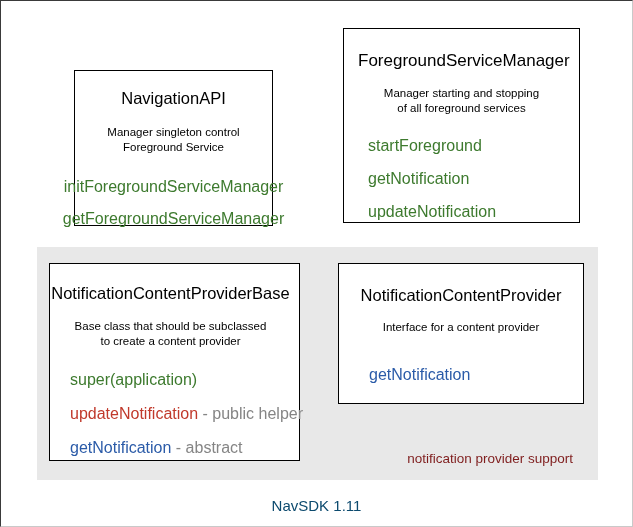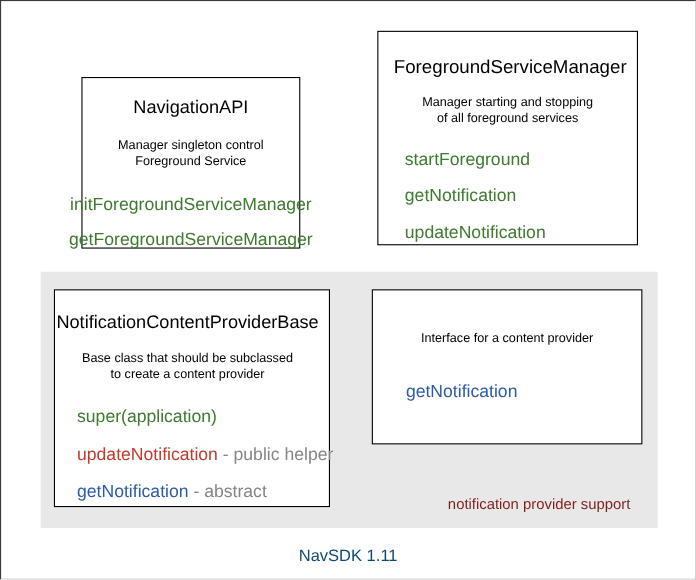--- a/index.html
+++ b/index.html
@@ -188,20 +188,21 @@
       <div class="member">
         <span class="m-name red">updateNotification</span><span class="m-note"> - public helper</span>
       </div>
       <div class="member">
         <span class="m-name blue">getNotification</span><span class="m-note"> - abstract</span>
       </div>
     </div>
   </div>
 
   <div class="class-box" id="box-notification-content-provider">
+    <div class="class-title">NotificationContentProvider</div>
     <div class="class-desc">
       <div>Interface for a content provider</div>
     </div>
     <div class="member-list">
       <div class="member">
         <span class="m-name blue">getNotification</span><span class="m-note"></span>
       </div>
     </div>
   </div>
 

